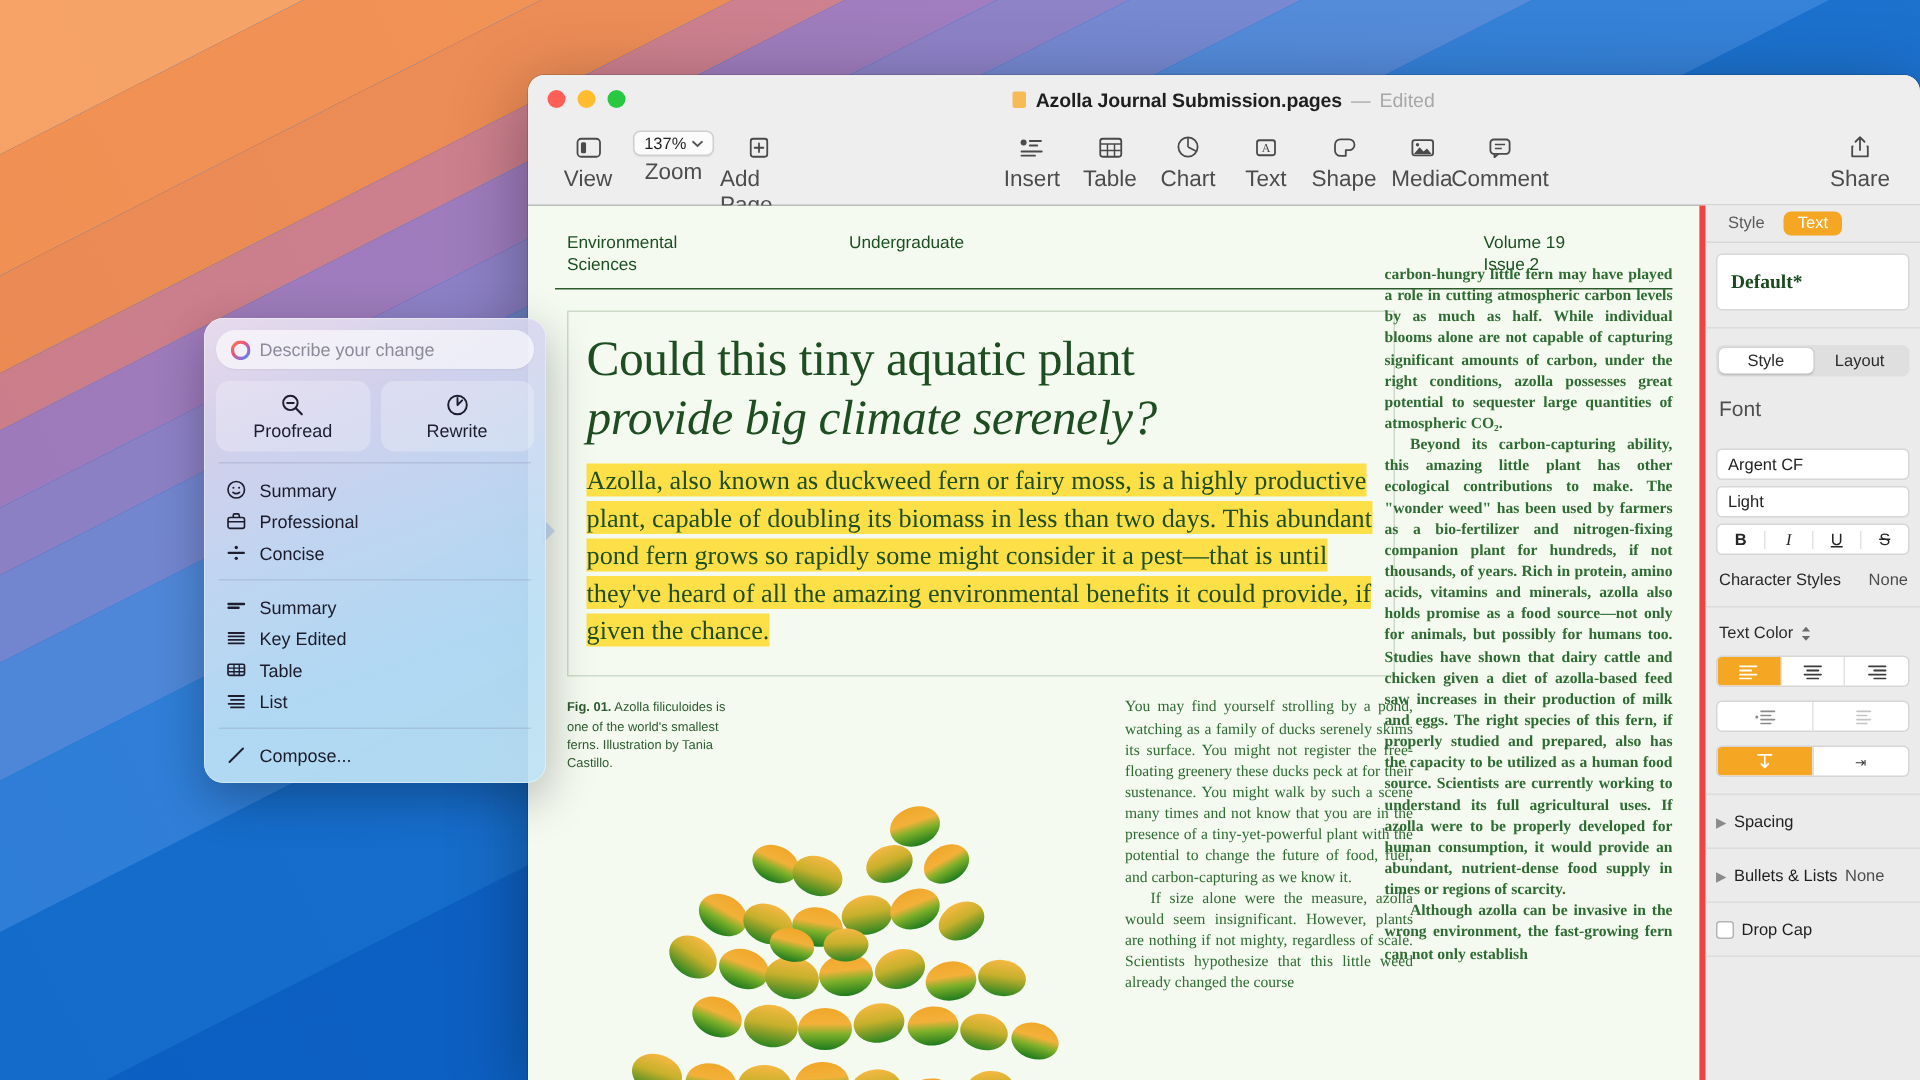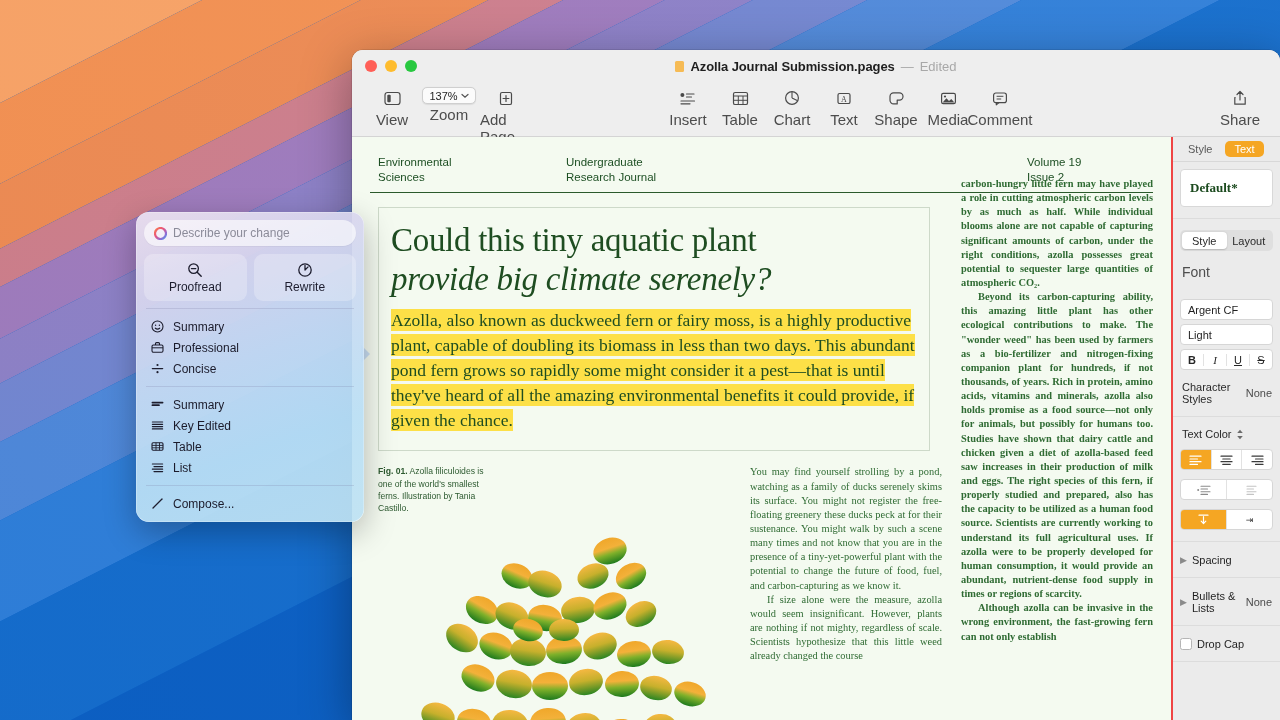--- a/index.html
+++ b/index.html
@@ -181,23 +181,23 @@
     line-height: 1.36;
     color: #2f6b33;
     text-align: justify;
     hyphens: auto;
   }
   .col-text p + p { text-indent: 17px; }
   .col-right { position: absolute; right: 18px; top: 40px; width: 192px; font-weight: bold; }
 
   
   .inspector {
-    width: 109px;
+    width: 147px;
     background: #ebebeb;
-    border-left: 2px solid #ef4444;
+    border-left: 4px solid #ef4444;
     flex: none;
     overflow: hidden;
     font-size: 11px;
     color: #1f1f1f;
     position: relative;
   }
   .insp-tabs {
     display: flex; align-items: center;
     height: 25px;
     padding: 0 6px;
@@ -476,21 +476,20 @@
       <div class="canvas">
         <div class="page">
 
           <div class="masthead">
             <div class="mh-col mh-1">
               <div>Environmental</div>
               <div>Sciences</div>
             </div>
             <div class="mh-col mh-2">
               <div>Undergraduate</div>
-              <div>Research Journal</div>
             </div>
             <div class="mh-col mh-3">
               <div>Volume 19</div>
               <div>Issue 2</div>
             </div>
           </div>
 
           <div class="headline-box">
             <div class="headline">
               <span>Could this tiny aquatic plant</span>

